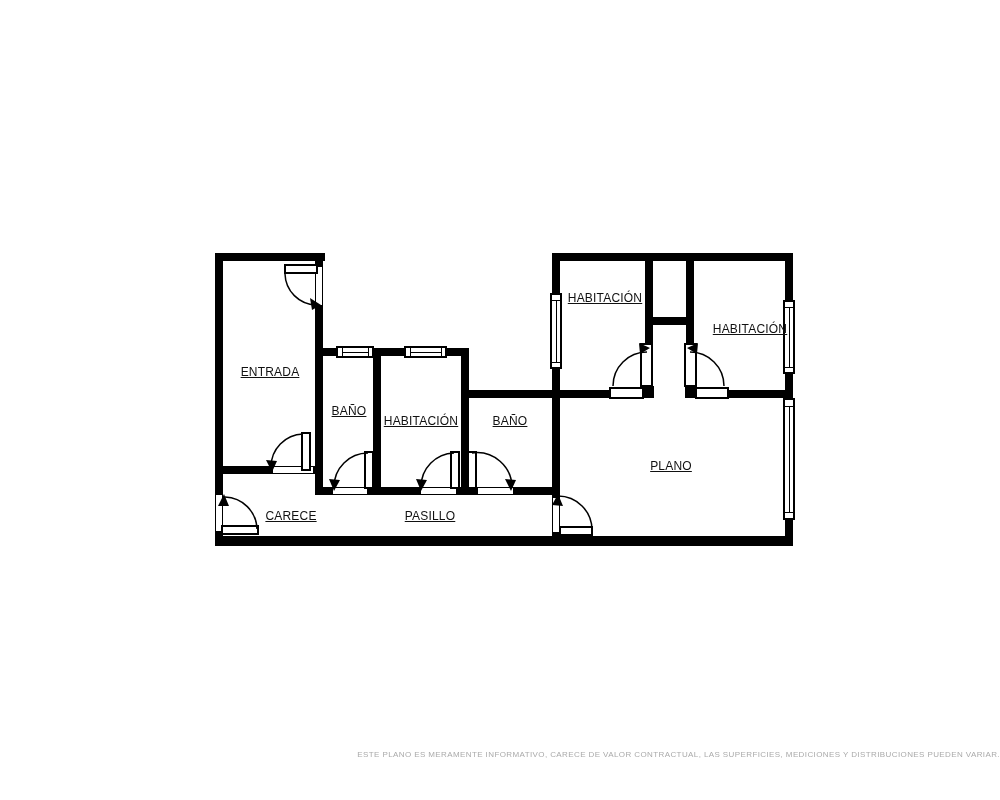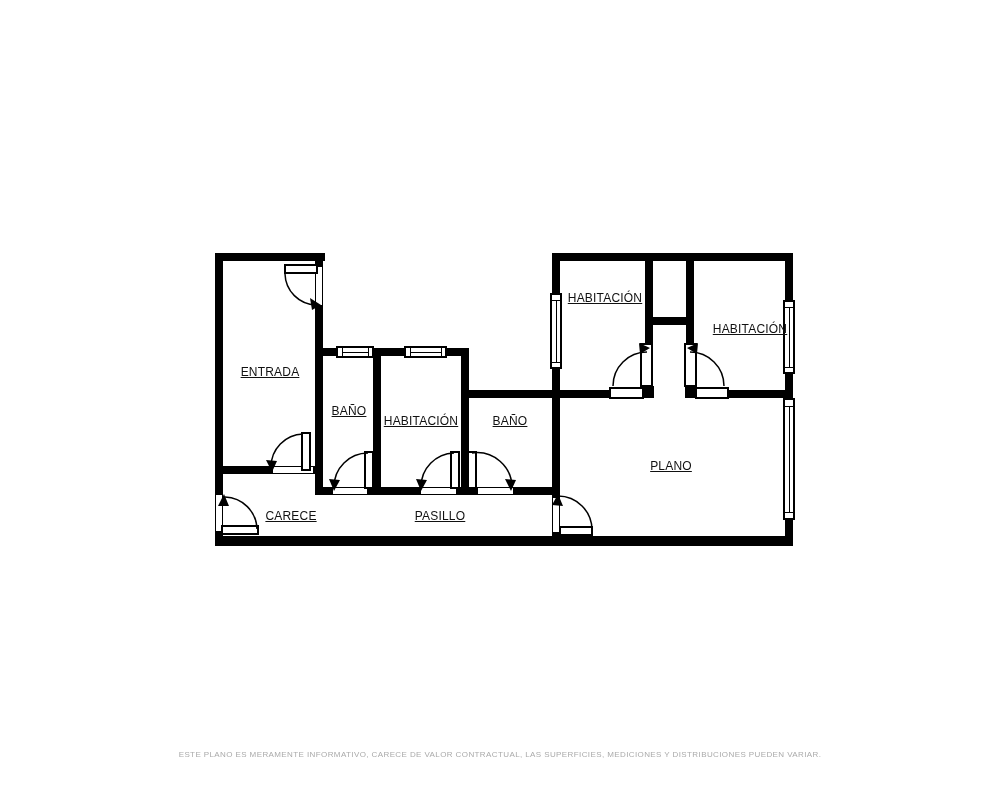--- a/index.html
+++ b/index.html
@@ -29,21 +29,21 @@
     font-size:12px;
     letter-spacing:0.2px;
     color:var(--label);
     white-space:nowrap;
     text-decoration:underline;
     -webkit-font-smoothing:antialiased;
   }
   .disclaimer{
     position:absolute;
     left:0;right:0;top:750px;
-    text-align:center;
+    text-align:right;
     font-size:8px;
     letter-spacing:0.4px;
     color:var(--muted);
     white-space:nowrap;
   }
 </style>
 </head>
 <body>
 
 <div id="plan-stage">
@@ -194,16 +194,16 @@
   </svg>
 
   <div class="room-label" style="left:270px;top:372px">ENTRADA</div>
   <div class="room-label" style="left:349px;top:411px">BAÑO</div>
   <div class="room-label" style="left:421px;top:421px">HABITACIÓN</div>
   <div class="room-label" style="left:510px;top:421px">BAÑO</div>
   <div class="room-label" style="left:605px;top:298px">HABITACIÓN</div>
   <div class="room-label" style="left:750px;top:329px">HABITACIÓN</div>
   <div class="room-label" style="left:671px;top:466px">PLANO</div>
   <div class="room-label" style="left:291px;top:516px">CARECE</div>
-  <div class="room-label" style="left:440px;top:516px">PASILLO</div>
+  <div class="room-label" style="left:430px;top:516px">PASILLO</div>
 
   <div class="disclaimer">ESTE PLANO ES MERAMENTE INFORMATIVO, CARECE DE VALOR CONTRACTUAL, LAS SUPERFICIES, MEDICIONES Y DISTRIBUCIONES PUEDEN VARIAR.</div>
 </div>
 
 </body></html>

